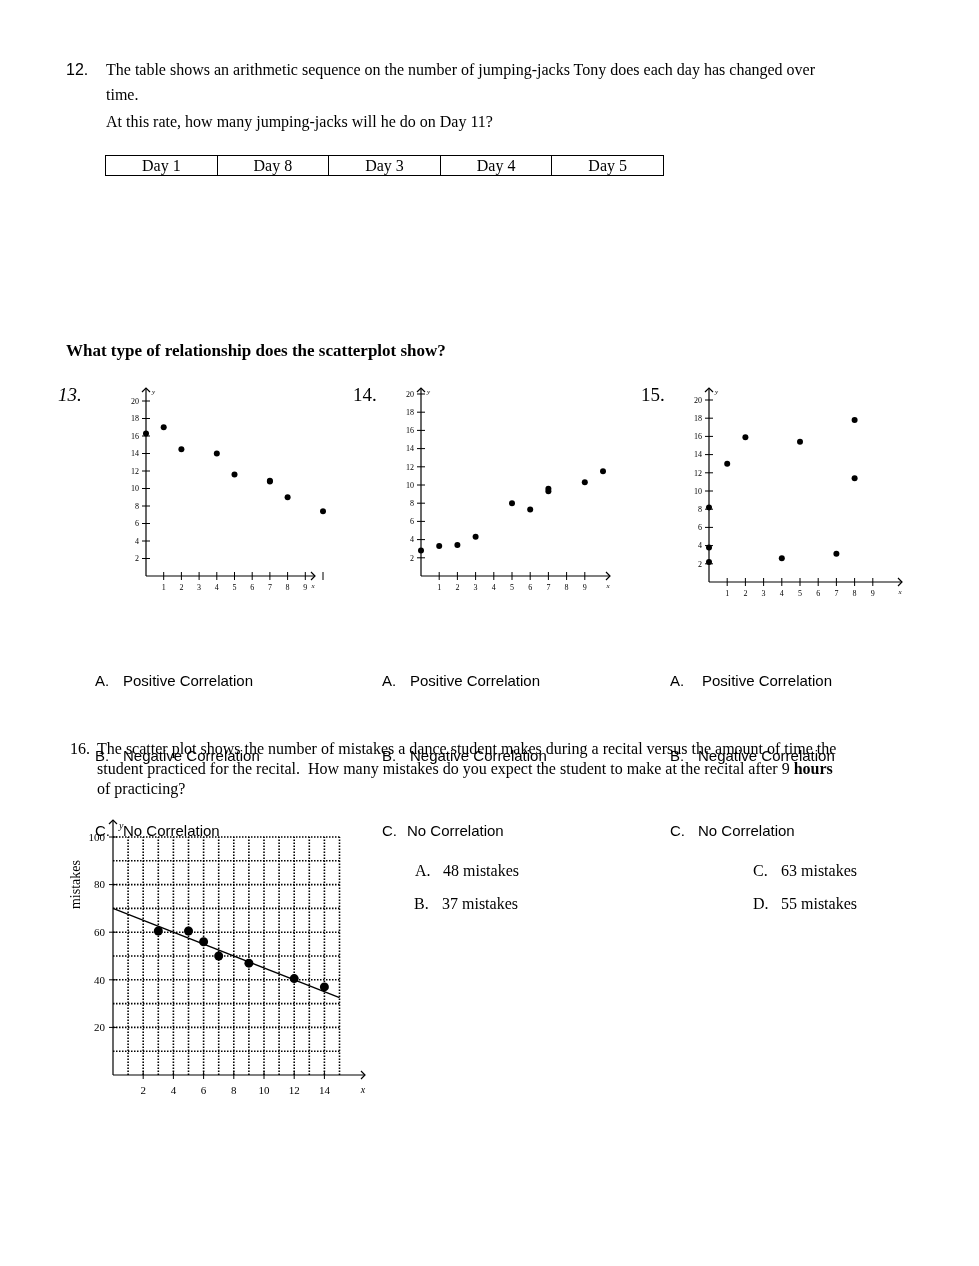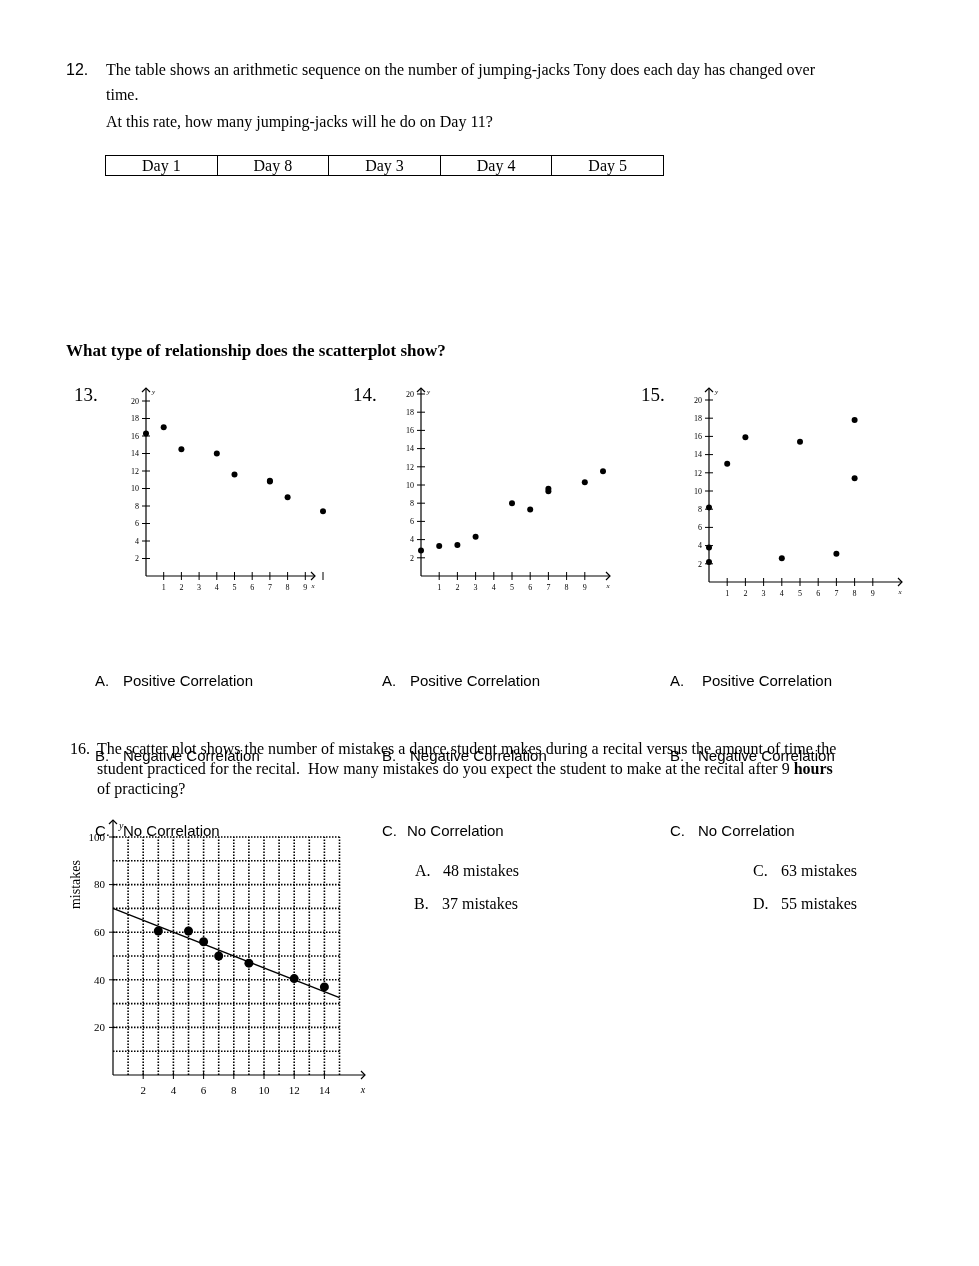--- a/index.html
+++ b/index.html
@@ -33,21 +33,21 @@
     <td>Day 8</td>
     <td>Day 3</td>
     <td>Day 4</td>
     <td>Day 5</td>
   </tr>
 </tbody>
   </table>
 
 <div class="abs heading" style="left:66px; top:341px;">What type of relationship does the scatterplot show?</div>
 
-<div class="abs qnum" style="left:74px; top:384px;">13.</div>
+<div class="abs qnum" style="left:58px; top:384px;font-style:italic;">13.</div>
 <div class="abs qnum" style="left:353px; top:384px;">14.</div>
 <div class="abs qnum" style="left:641px; top:384px;">15.</div>
 
 <svg class="abs" style="left:100px; top:380px;" width="230" height="220">
     <line x1="46" y1="196" x2="215" y2="196" stroke="#000" stroke-width="1.2"></line>
     <line x1="46" y1="196" x2="46" y2="8" stroke="#000" stroke-width="1.2"></line>
     <path d="M211,192 L215,196 L211,200" fill="none" stroke="#000" stroke-width="1.2"></path>
     <path d="M42,12 L46,8 L50,12" fill="none" stroke="#000" stroke-width="1.2"></path>
     <text x="213" y="208" font-size="7" font-style="italic" text-anchor="middle">x</text>
     <text x="52" y="14" font-size="7" font-style="italic">y</text>

